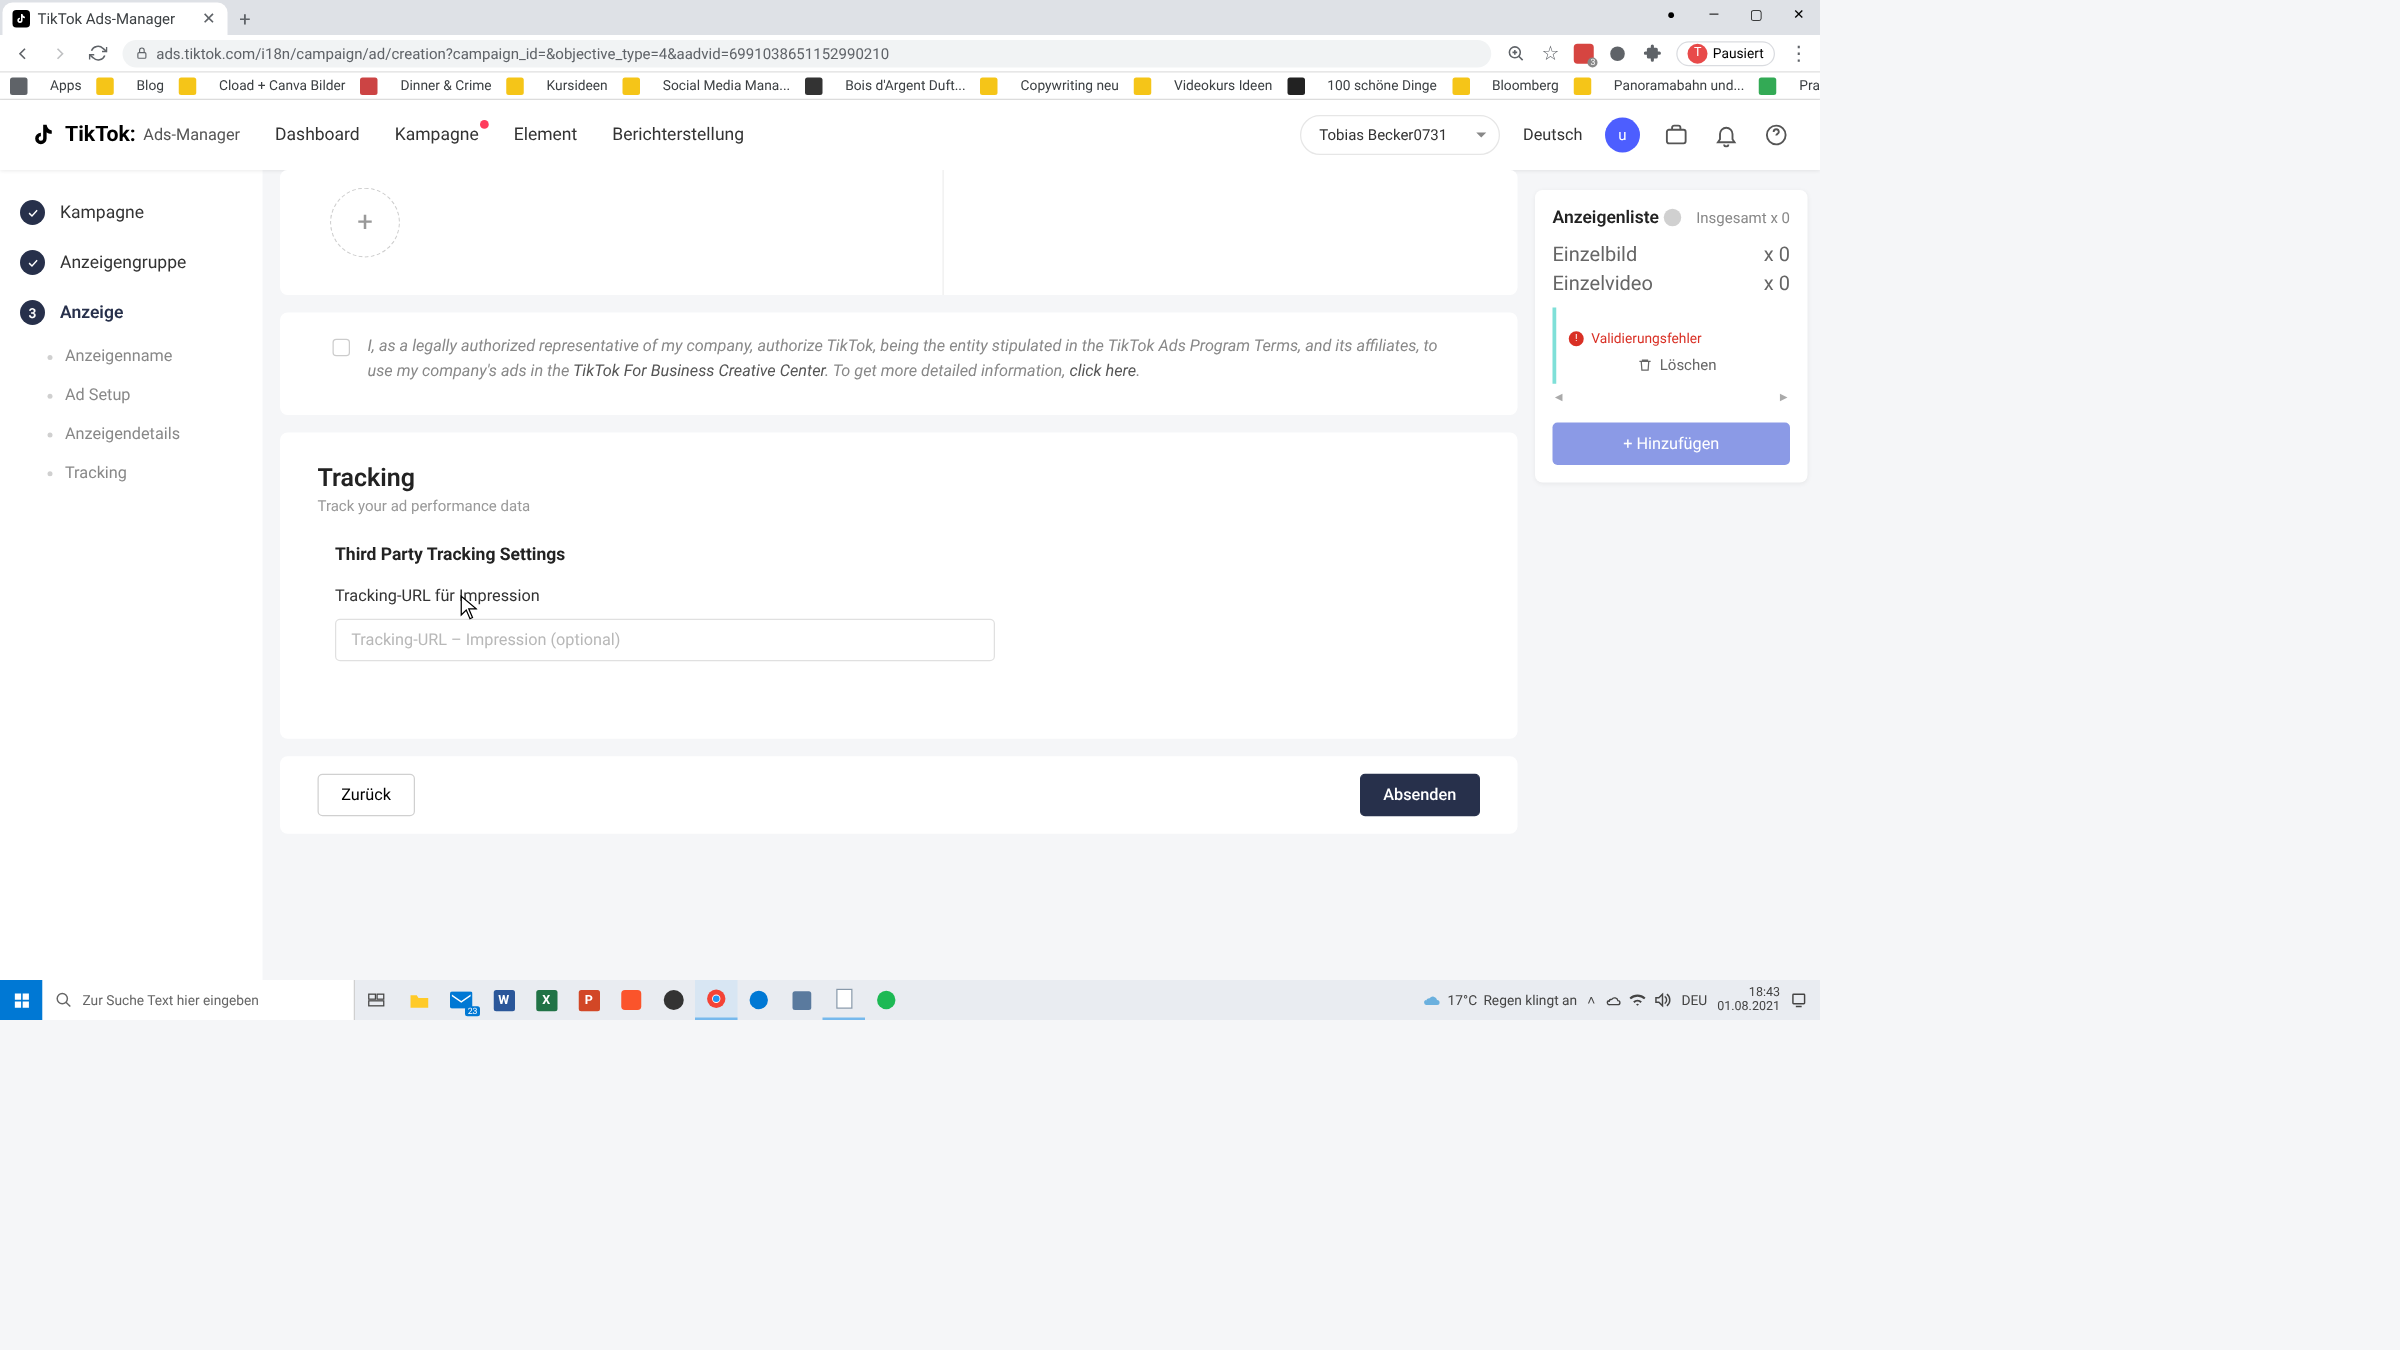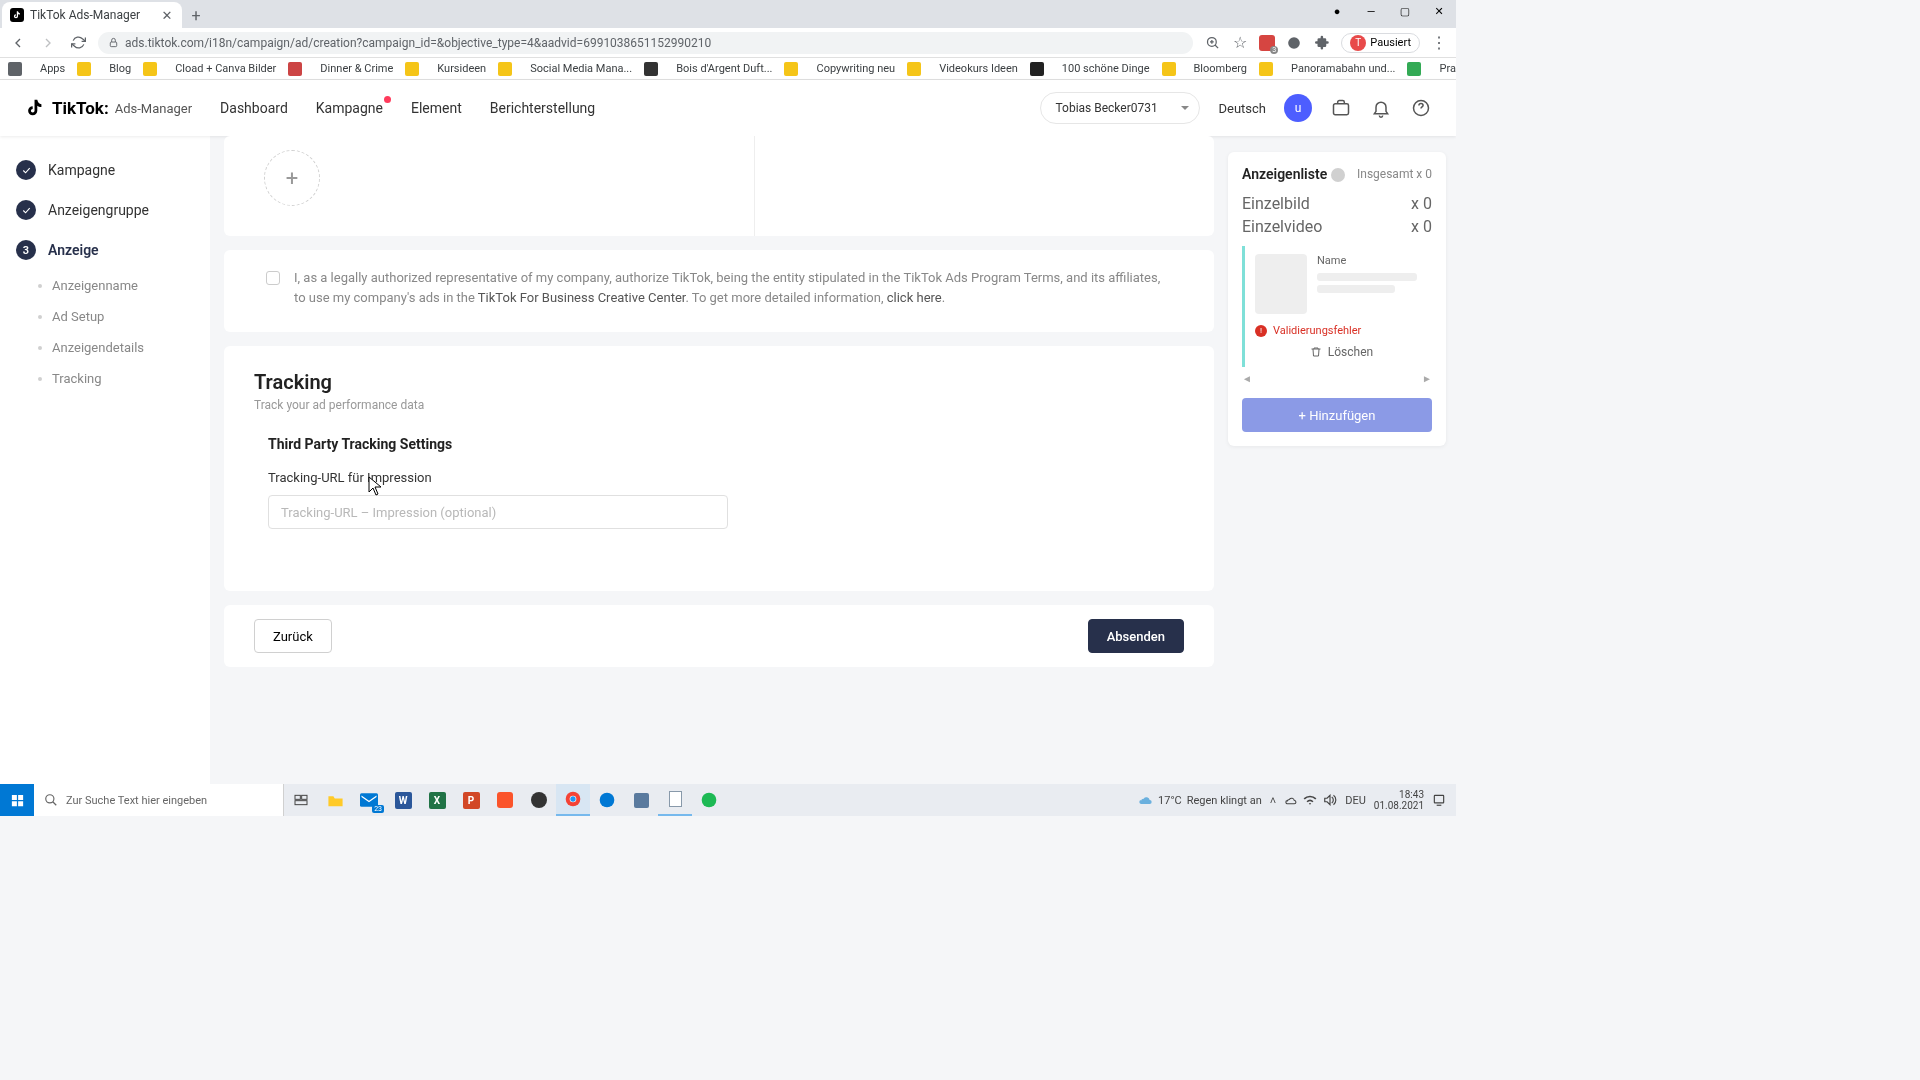--- a/index.html
+++ b/index.html
@@ -54,32 +54,32 @@
 .side-check svg { width: 11px; height: 11px; stroke: #fff; fill: none; stroke-width: 2.5; }
 .side-num { width: 20px; height: 20px; border-radius: 50%; background: #27304b; color: #fff; display: flex; align-items: center; justify-content: center; font-size: 11px; font-weight: 600; }
 .side-item.active { color: #27304b; font-weight: 600; }
 .side-sub { padding: 8px 16px 8px 38px; font-size: 13px; color: #888; display: flex; align-items: center; gap: 10px; }
 .side-sub::before { content: ""; width: 4px; height: 4px; border-radius: 50%; background: #d0d0d0; }
 
 .main { flex: 1; padding: 0 14px; overflow-y: auto; }
 .card { background: #fff; border-radius: 6px; margin-bottom: 14px; }
 .card.upload { height: 100px; position: relative; }
 .upload-circle { width: 56px; height: 56px; border: 1px dashed #d0d0d0; border-radius: 50%; display: flex; align-items: center; justify-content: center; position: absolute; left: 40px; top: 14px; color: #999; font-size: 22px; }
-.consent { padding: 18px 42px 24px; display: flex; gap: 14px; font-size: 13px; color: #888; line-height: 1.55; }
+.consent { padding: 18px 42px 24px; display: flex; gap: 14px; font-size: 13px; color: #888; line-height: 1.55; font-style: italic; }
 .consent-cb { width: 14px; height: 14px; border: 1px solid #ccc; border-radius: 3px; flex-shrink: 0; margin-top: 3px; }
 .consent a { color: #555; text-decoration: none; }
 .consent .link { color: #555; }
 .tracking-card { padding: 24px 30px 40px; }
 .tracking-card h2 { font-size: 20px; font-weight: 600; color: #222; margin-bottom: 4px; }
 .track-sub { font-size: 12px; color: #999; margin-bottom: 24px; }
 .track-h3 { font-size: 14px; font-weight: 700; color: #222; margin: 0 0 18px 14px; }
 .field-group { margin: 0 0 22px 14px; }
 .field-label { font-size: 13px; color: #333; margin-bottom: 10px; display: flex; align-items: center; gap: 6px; }
 .help-icon { width: 14px; height: 14px; border-radius: 50%; background: #d0d0d0; }
-.text-input { width: 460px; height: 34px; border: 1px solid #e0e0e0; border-radius: 4px; padding: 0 12px; font-size: 13px; outline: none; }
+.text-input { width: 528px; height: 34px; border: 1px solid #e0e0e0; border-radius: 4px; padding: 0 12px; font-size: 13px; outline: none; }
 .text-input::placeholder { color: #b8b8b8; }
 .cursor { position: absolute; left: 368px; top: 476px; pointer-events: none; }
 
 .footer-card { background: #fff; border-radius: 6px; padding: 14px 30px; display: flex; justify-content: space-between; }
 .btn { height: 34px; padding: 0 18px; border-radius: 4px; font-size: 13px; border: 1px solid #d0d0d0; background: #fff; display: flex; align-items: center; }
 .btn.primary { background: #27304b; color: #fff; border-color: #27304b; font-weight: 500; }
 
 
 .right-panel { width: 228px; padding: 16px 10px 0 0; }
 .panel-card { background: #fff; border-radius: 6px; padding: 14px; box-shadow: 0 1px 4px rgba(0,0,0,0.06); }
@@ -356,30 +356,20 @@
       </div>
       <div class="stat-row">
           <span>Einzelbild</span>
           <span>x 0</span>
         </div>
       <div class="stat-row">
           <span>Einzelvideo</span>
           <span>x 0</span>
         </div>
       <div class="list-area">
-        <div class="list-item">
-          <div class="thumb"></div>
-          <div class="name-col">
-            <div class="name-label">Name</div>
-            <div class="name-bars">
-                <div class="name-bar" style="width:90%"></div>
-                <div class="name-bar" style="width:70%"></div>
-              </div>
-          </div>
-        </div>
         <div class="err-row">
             <span class="err-ico">!</span>
             <span>Validierungsfehler</span>
           </div>
         <div class="del-row">
             <svg width="12" height="12" viewBox="0 0 24 24" fill="none" stroke="#666" stroke-width="2">
               <path d="M3 6h18M8 6V4h8v2M6 6l1 14h10l1-14"></path>
             </svg>
             <span>Löschen</span>
           </div>

